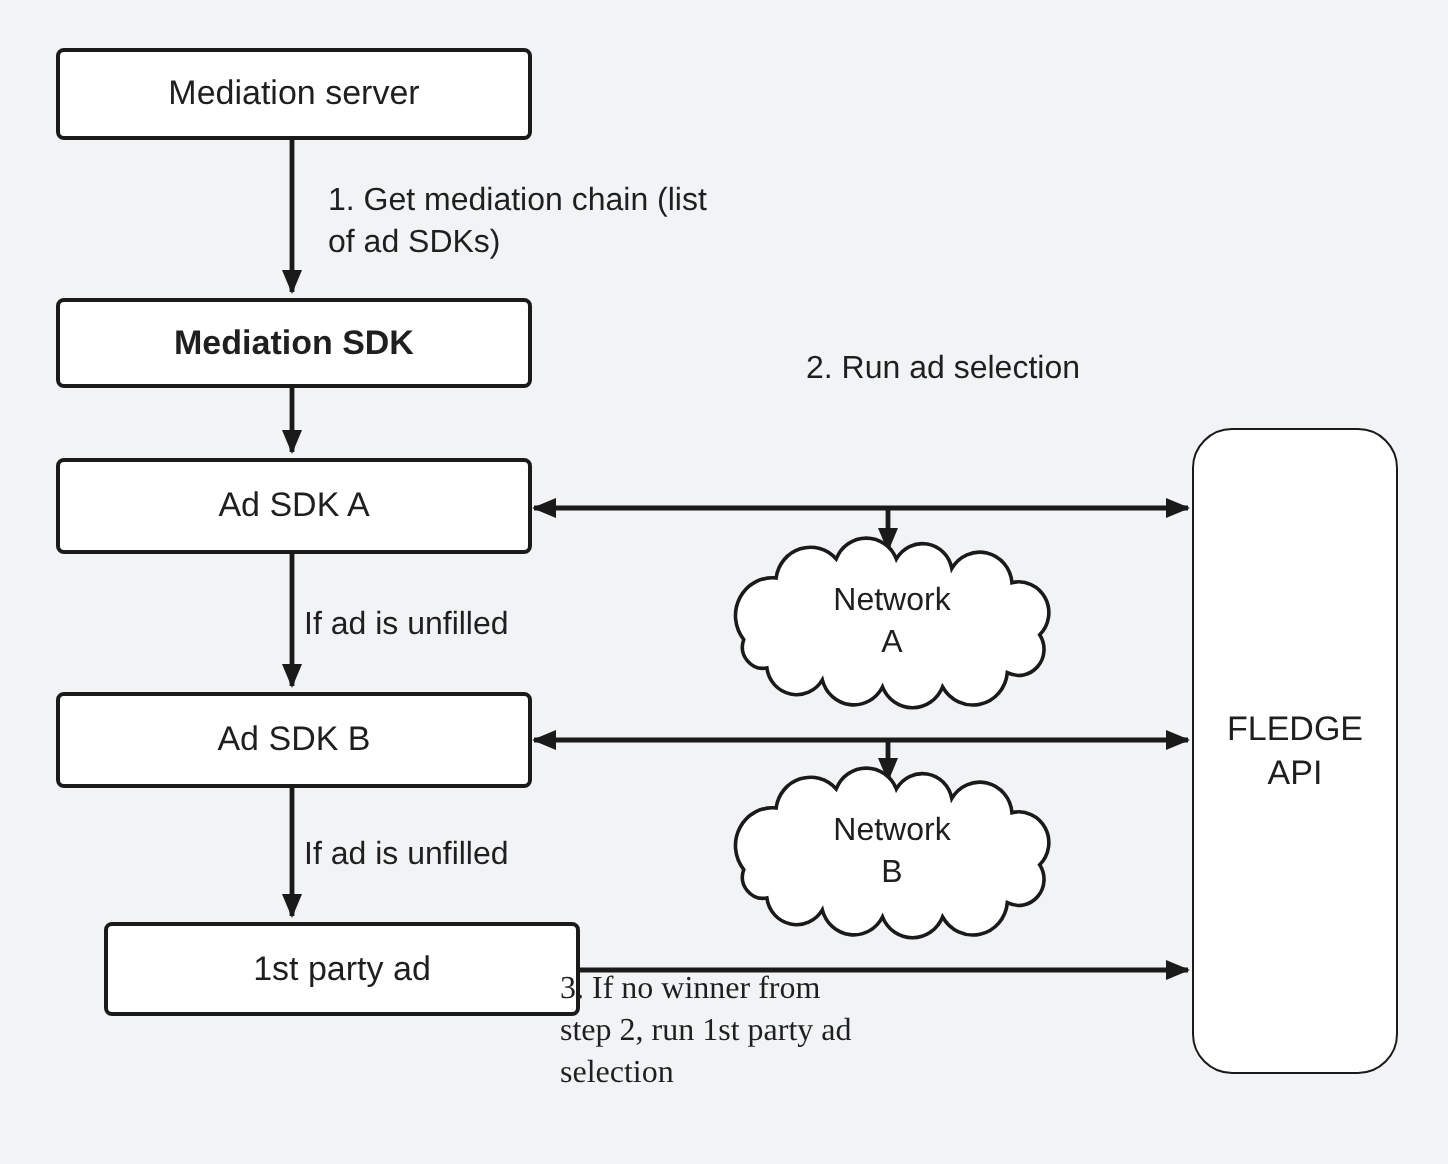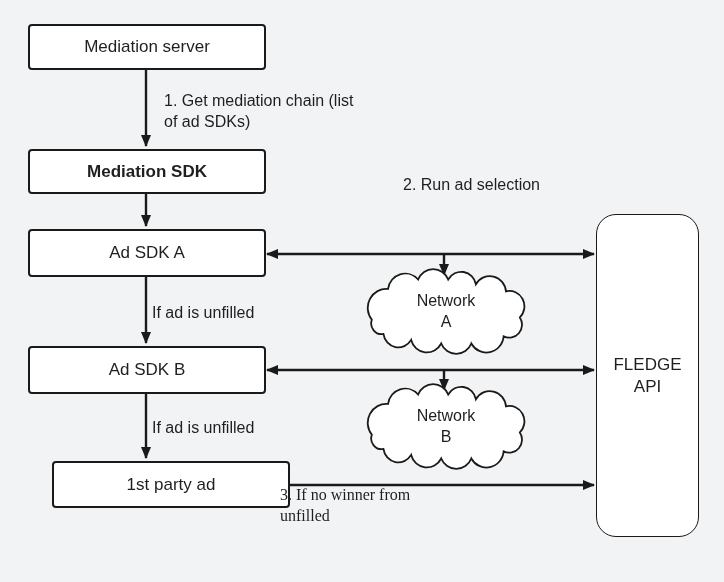--- a/index.html
+++ b/index.html
@@ -150,16 +150,17 @@
   <div class="annotation annotation-unfilled-a">
     <span>If ad is unfilled</span>
   </div>
 
   <div class="annotation annotation-unfilled-b">
     <span>If ad is unfilled</span>
   </div>
 
   <div class="annotation annotation-step3">
     <div>3. If no winner from</div>
-    <div>unfilled</div>
+    <div>step 2, run 1st party ad</div>
+    <div>selection</div>
   </div>
 
 </div>
 
 </body></html>

